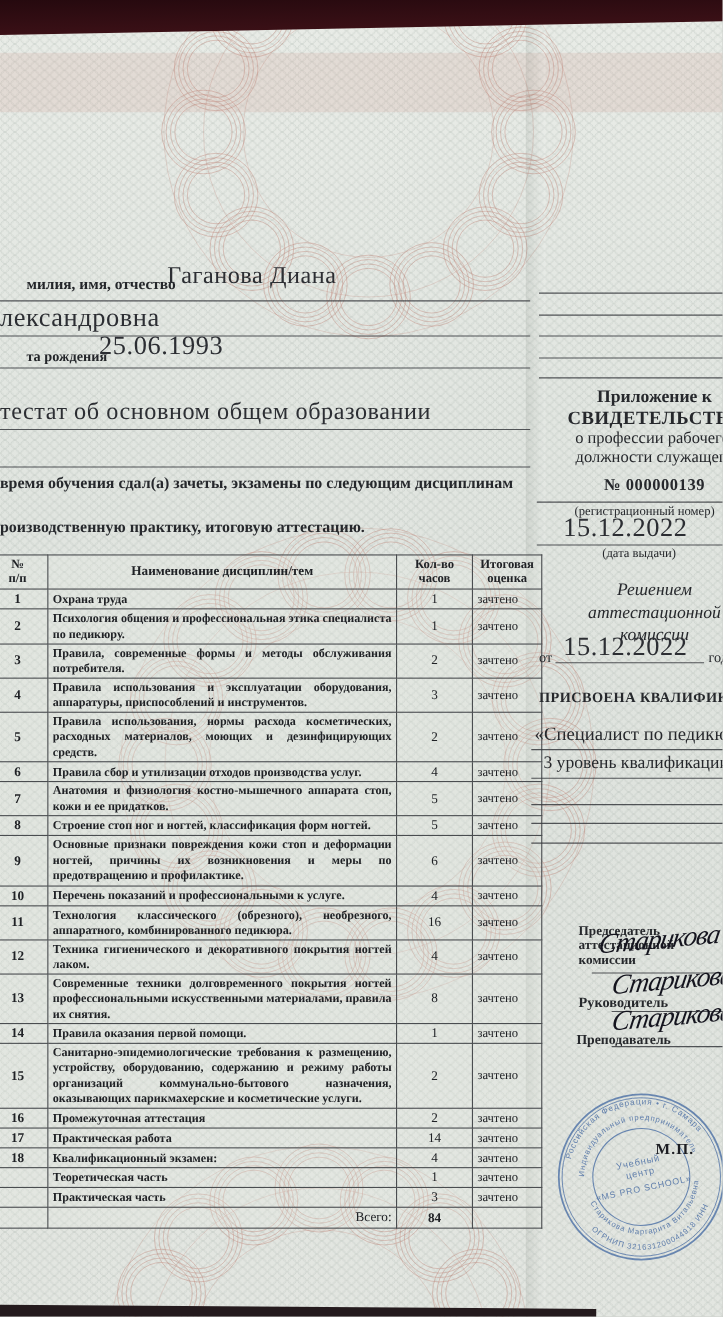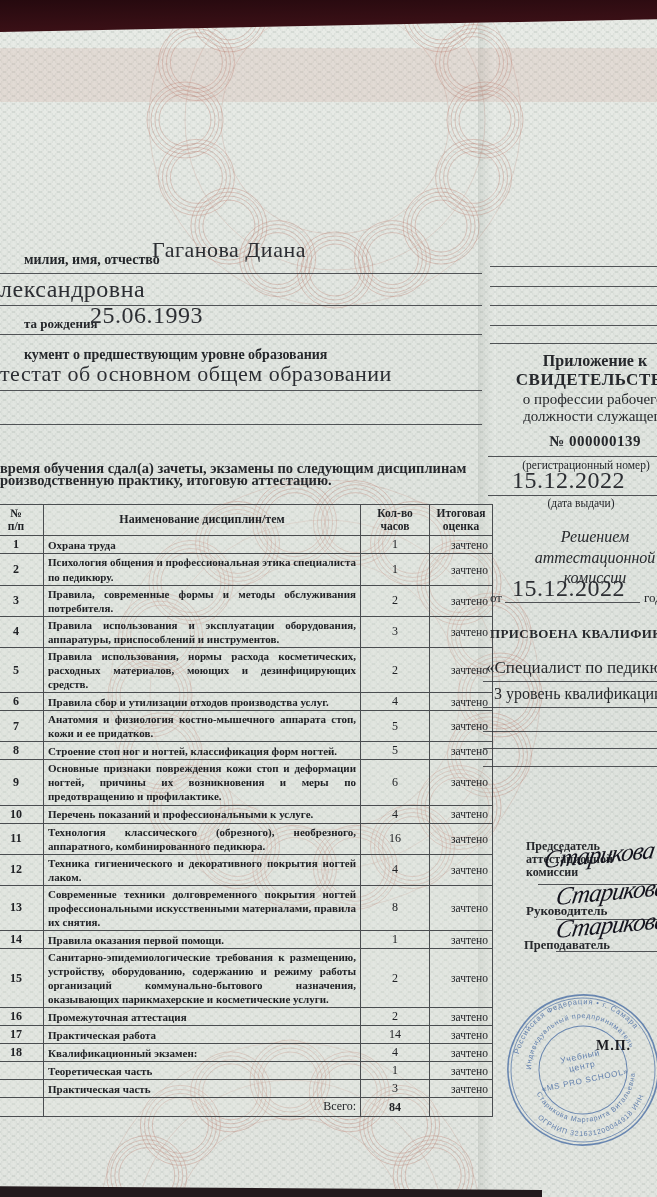--- a/index.html
+++ b/index.html
@@ -24,21 +24,21 @@
   .val-xl{font-size:24px;color:#2c2e33;white-space:nowrap;letter-spacing:0.5px;}
   .uline{border-bottom:1.3px solid rgba(55,58,62,0.85);height:0;}
   .intro{font-size:14.5px;font-weight:bold;color:#26282c;white-space:nowrap;}
   table.disc{border-collapse:collapse;table-layout:fixed;width:494px;background:rgba(230,234,229,0.25);}
   table.disc th,table.disc td{border:1.2px solid #4a4d50;padding:1px 4px;vertical-align:middle;
       font-family:"Liberation Serif",serif;color:#202226;}
   table.disc th{font-size:11.5px;font-weight:bold;text-align:center;line-height:1.15;padding:2px 2px;}
   td.c-num{width:50px;text-align:center;font-size:12px;font-weight:bold;}
   td.c-name{width:312px;text-align:justify;font-size:11px;line-height:1.28;font-weight:bold;}
   td.c-hours{width:64px;text-align:center;font-size:12px;}
-  td.c-grade{width:58px;text-align:right;font-size:11.5px;}
+  td.c-grade{width:58px;text-align:left;font-size:11.5px;}
   .rc{white-space:nowrap;color:#26282c;}
   .rc-title1{font-size:16px;font-weight:bold;}
   .rc-title2{font-size:17px;font-weight:bold;letter-spacing:0.5px;}
   .rc-title3{font-size:15px;}
   .rc-center{text-align:center;}
   .rc-cap{font-size:11.5px;}
   .rc-italic{font-style:italic;font-size:16px;}
   .rc-small{font-size:13px;}
   .qual-label{font-size:13px;font-weight:bold;letter-spacing:0.4px;}
   .sig-label{font-size:12px;font-weight:bold;line-height:1.12;color:#26282c;margin-left:36px;}
@@ -277,27 +277,26 @@
   <div class="abs val-lg z2" style="top:237px;left:152px;">Гаганова Диана</div>
   <div class="abs uline z2" style="top:273px;left:0;width:482px;"></div>
 
   <div class="abs val-xl z2" style="top:276px;left:0;">лександровна</div>
   <div class="abs uline z2" style="top:305px;left:0;width:482px;"></div>
 
   <div class="abs lbl z2" style="top:316px;left:0;font-size:13px;">та рождения</div>
   <div class="abs val-xl z2" style="top:302px;left:90px;">25.06.1993</div>
   <div class="abs uline z2" style="top:334px;left:0;width:482px;"></div>
 
-  <div class="abs lbl z2" style="top:347px;left:0;">кумент о предшествующим уровне образования</div>
   <div class="abs val-lg z2" style="top:361px;left:0;">тестат об основном общем образовании</div>
   <div class="abs uline z2" style="top:390px;left:0;width:482px;"></div>
 
   <div class="abs uline z2" style="top:424px;left:0;width:482px;"></div>
 
-  <div class="abs intro z2" style="top:432px;left:0;margin-top:28px;">время обучения сдал(а) зачеты, экзамены по следующим дисциплинам</div>
+  <div class="abs intro z2" style="top:432px;left:0;">время обучения сдал(а) зачеты, экзамены по следующим дисциплинам</div>
   <div class="abs intro z2" style="top:472px;left:0;">роизводственную практику, итоговую аттестацию.</div>
 
   <div class="abs z2" style="top:504px;left:-12px;">
     <table class="disc">
       <thead>
         <tr>
           <th style="width:50px;">
             <span>№</span><br>
             <span>п/п</span>
           </th>

